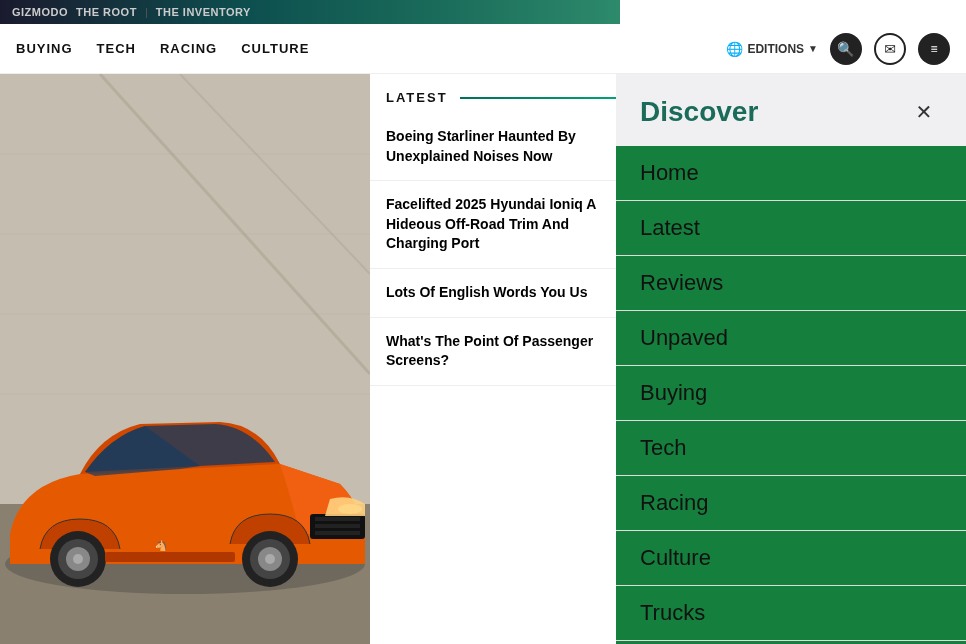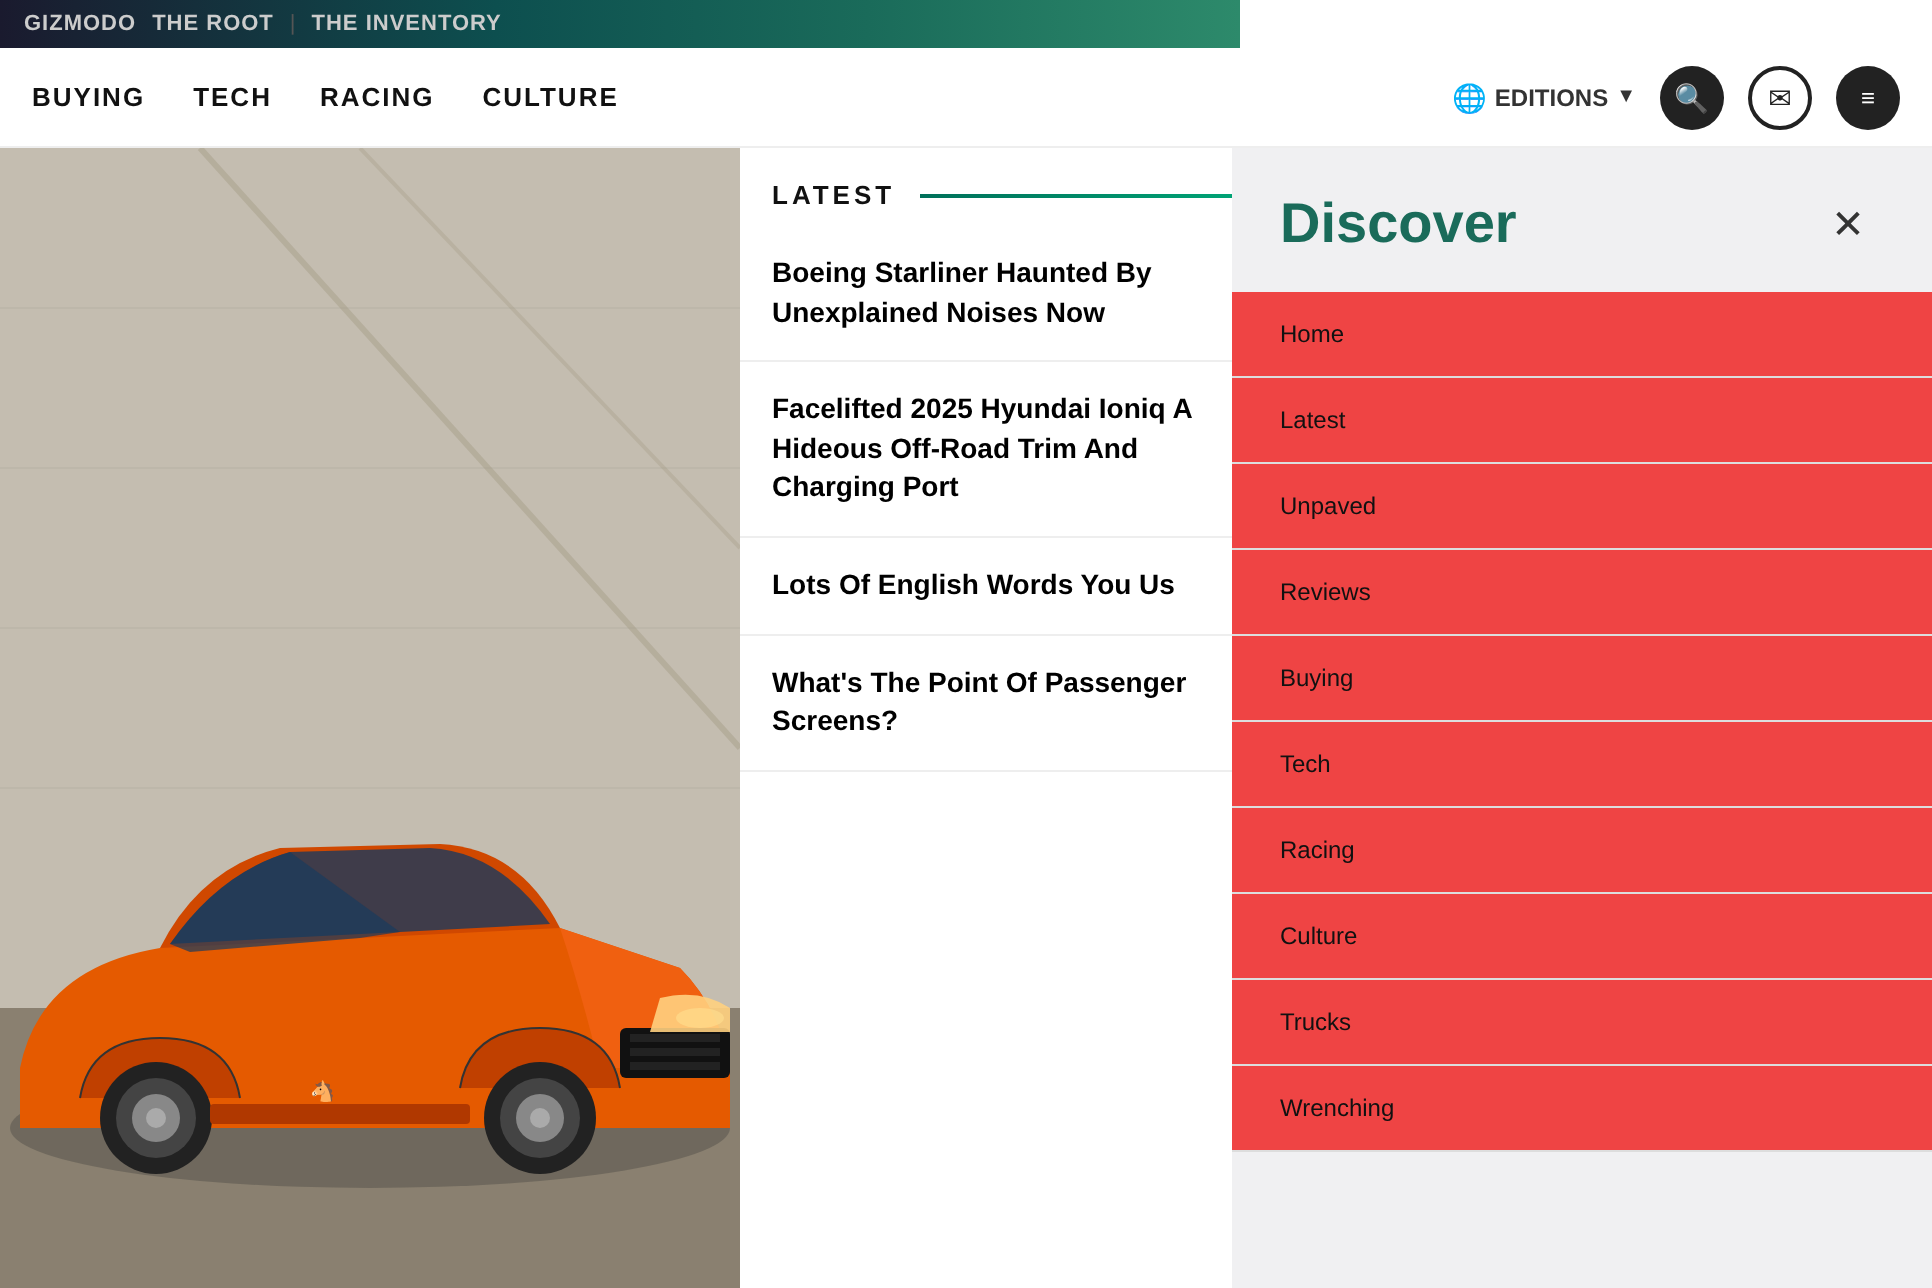--- a/index.html
+++ b/index.html
@@ -179,25 +179,25 @@
       font-size: 20px;
       color: #333;
     }
     .sidebar-nav {
       flex: 1;
       overflow: hidden;
     }
     .sidebar-nav-item {
       padding: 14px 24px;
       border-bottom: 1px solid #ddd;
-      font-size: 12px;
+      font-size: 22px;
       font-weight: 500;
       color: #111;
       cursor: pointer;
-      background: #ef4444;
+      background: #15803d;
     }
   </style>
 </head>
 <body>
 
 <div style="position:relative; height:24px; overflow:hidden;">
   <div class="top-bar-gradient"></div>
   <div style="position:relative; z-index:1; display:flex; align-items:center; height:24px; padding:0 12px; gap:8px;text-align:right;">
     <span class="top-bar-item">GIZMODO</span>
     <span class="top-bar-item">THE ROOT</span>
@@ -324,22 +324,22 @@
         <span class="discover-title">Discover</span>
       </div>
       <div class="close-btn">
         <span>✕</span>
       </div>
     </div>
 
     <div class="sidebar-nav">
       <div class="sidebar-nav-item">Home</div>
       <div class="sidebar-nav-item">Latest</div>
+      <div class="sidebar-nav-item">Reviews</div>
       <div class="sidebar-nav-item">Unpaved</div>
-      <div class="sidebar-nav-item">Reviews</div>
       <div class="sidebar-nav-item">Buying</div>
       <div class="sidebar-nav-item">Tech</div>
       <div class="sidebar-nav-item">Racing</div>
       <div class="sidebar-nav-item">Culture</div>
       <div class="sidebar-nav-item">Trucks</div>
       <div class="sidebar-nav-item">Wrenching</div>
     </div>
   </div>
 
 </div>

